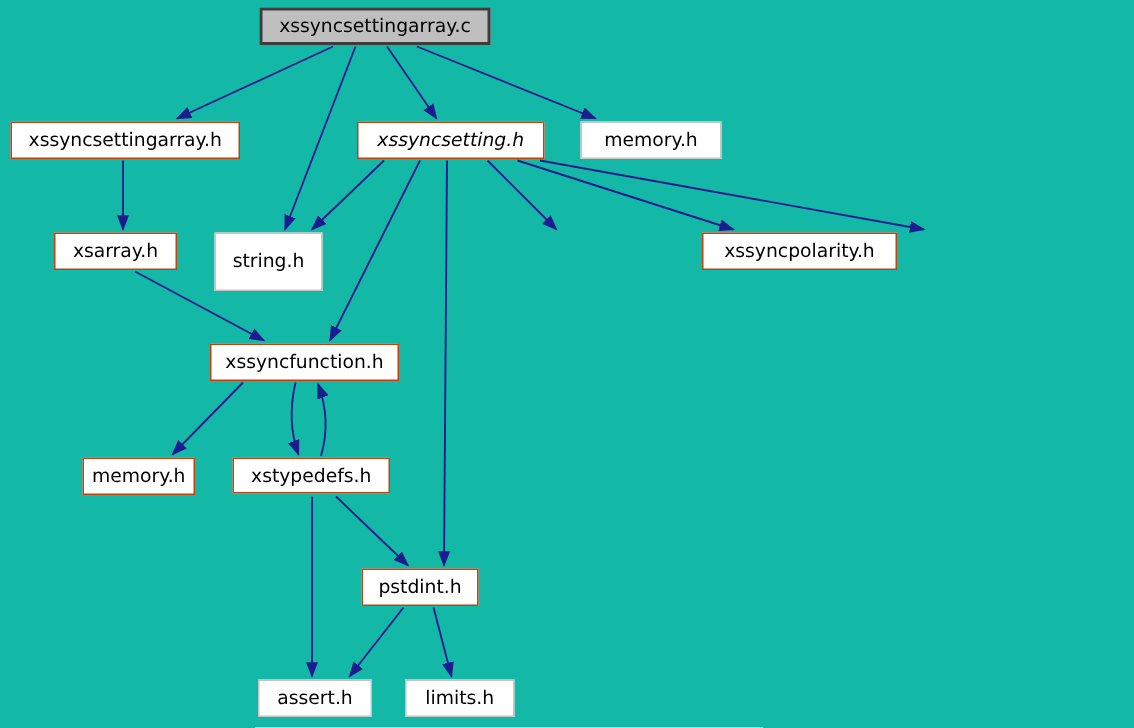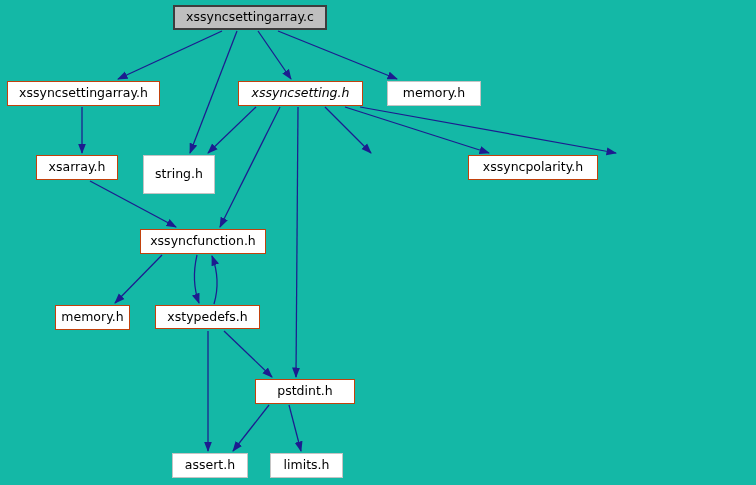--- a/index.html
+++ b/index.html
@@ -86,21 +86,21 @@
   </div>
   <div class="node internal" style="left: 140px; top: 229px; width: 126px; height: 25px;">
     <span>xssyncfunction.h</span>
   </div>
   <div class="node internal" style="left: 55px; top: 305px; width: 75px; height: 25px;">
     <span>memory.h</span>
   </div>
   <div class="node internal" style="left: 155px; top: 305px; width: 105px; height: 24px;">
     <span>xstypedefs.h</span>
   </div>
-  <div class="node internal" style="left: 255px; top: 379px; width: 100px; height: 25px;">
+  <div class="node internal" style="left: 241px; top: 379px; width: 78px; height: 25px;">
     <span>pstdint.h</span>
   </div>
   <div class="node external" style="left: 172px; top: 453px; width: 76px; height: 25px;">
     <span>assert.h</span>
   </div>
   <div class="node external" style="left: 270px; top: 453px; width: 73px; height: 25px;">
     <span>limits.h</span>
   </div>
 
 </div>

